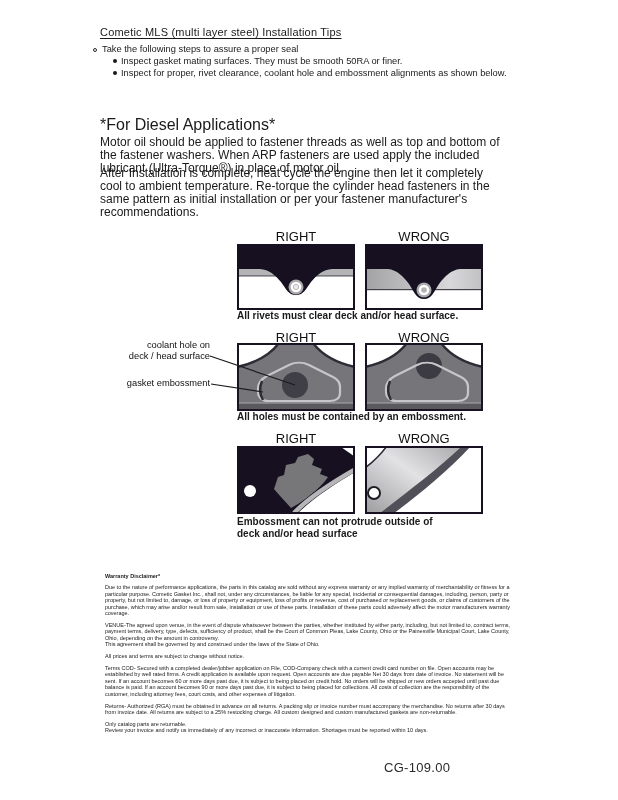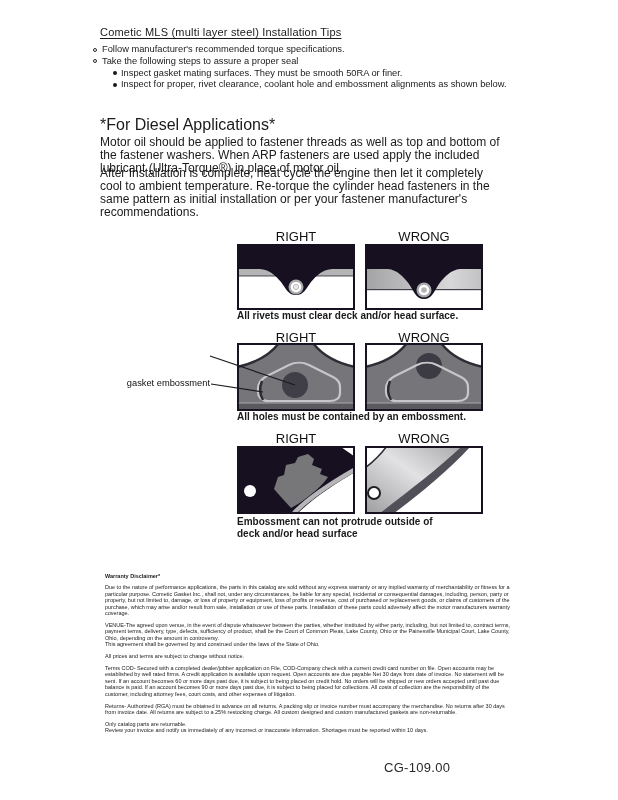--- a/index.html
+++ b/index.html
@@ -38,24 +38,20 @@
   .footer { position:absolute; left:384px; top:760px; font-size:13px; color:#2a2a2a; letter-spacing:.3px; }
 </style>
 </head>
 <body>
 
 <div class="page">
 
   <div class="title">Cometic MLS (multi layer steel) Installation Tips</div>
 
   <div class="tips">
-    <div class="tip">
-      <span class="mk o-bullet"></span>
-      <span>Follow manufacturer's recommended torque specifications.</span>
-    </div>
     <div class="tip">
       <span class="mk o-bullet"></span>
       <span>Take the following steps to assure a proper seal</span>
     </div>
     <div class="tip">
       <span class="mk dot-bullet"></span>
       <span>Inspect gasket mating surfaces.  They must be smooth 50RA or finer.</span>
     </div>
     <div class="tip">
       <span class="mk dot-bullet"></span>
@@ -97,20 +93,24 @@
     <circle cx="59" cy="46" r="5.3" fill="#ffffff"></circle>
     <circle cx="59" cy="46" r="2.8" fill="#b2b2b4"></circle>
     <rect x="1" y="1" width="116" height="64" fill="none" stroke="#171021" stroke-width="2"></rect>
   </svg>
 
   <div class="caption cap1">All rivets must clear deck and/or head surface.</div>
 
   <div class="dg-label r2 cl">RIGHT</div>
   <div class="dg-label r2 cr">WRONG</div>
 
+  <div class="ann ann-coolant">
+    <div>coolant hole on</div>
+    <div>deck / head surface</div>
+  </div>
   <div class="ann ann-emboss">gasket embossment</div>
 
   <svg class="panel" style="left:237px;top:343px" width="118" height="68" viewBox="0 0 118 68">
     <rect width="118" height="68" fill="#76767a"></rect>
     <path d="M0,0 H42 C33,12 18,20 0,24 Z" fill="#ffffff"></path>
     <path d="M42,0 C33,12 18,20 0,24" stroke="#2e2b35" stroke-width="2.4" fill="none"></path>
     <path d="M118,0 H76 C85,12 100,20 118,24 Z" fill="#ffffff"></path>
     <path d="M76,0 C85,12 100,20 118,24" stroke="#2e2b35" stroke-width="2.4" fill="none"></path>
     <rect y="60" width="118" height="8" fill="#5a5a5e"></rect>
     <rect y="59.4" width="118" height="1.2" fill="#9f9fa2"></rect>

